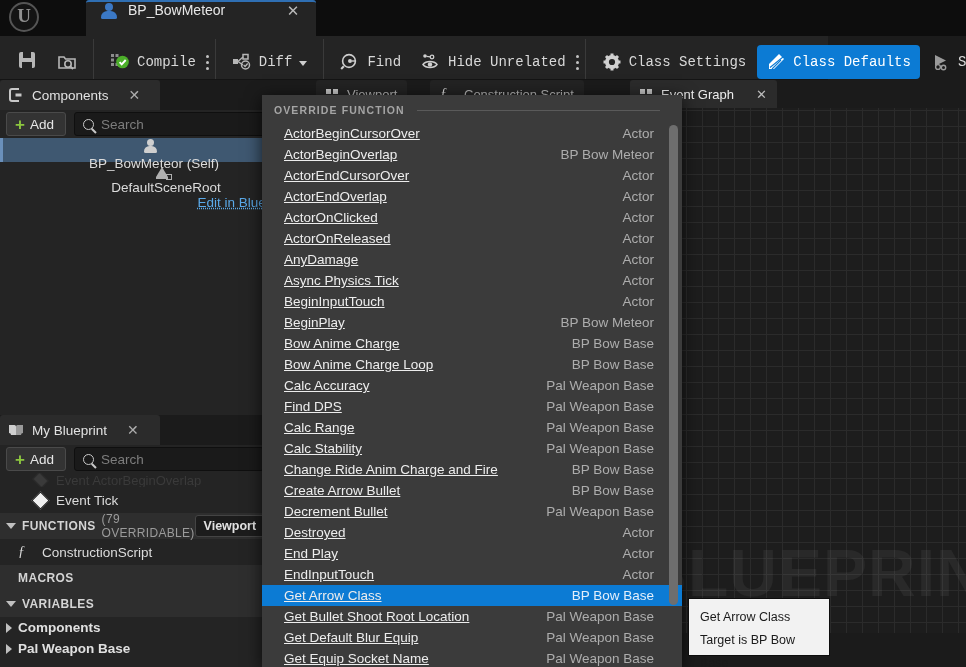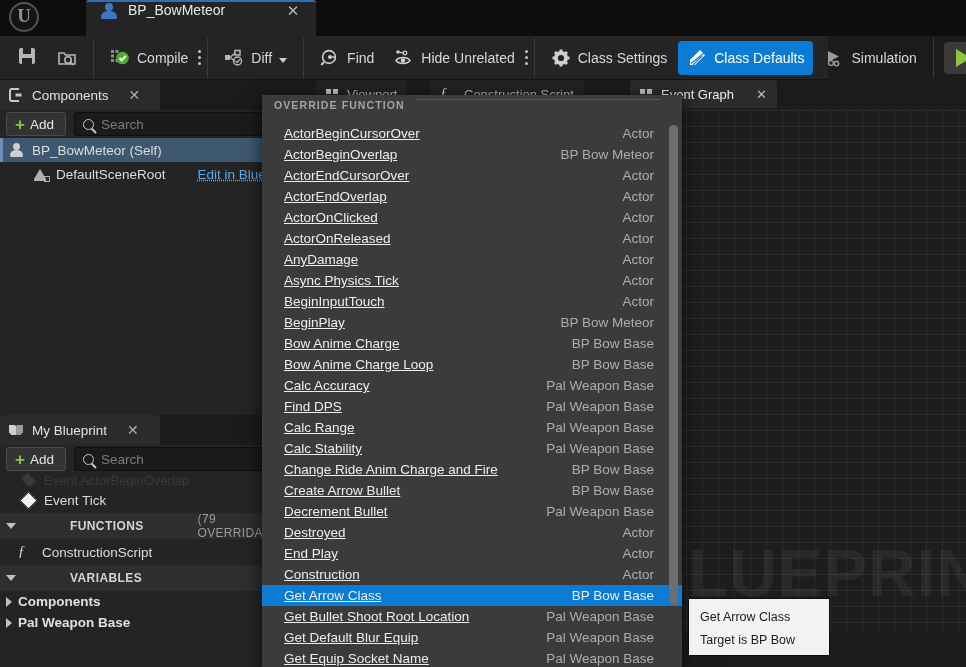--- a/index.html
+++ b/index.html
@@ -54,21 +54,21 @@
   .doc-tab .label { font-size: 14px; color: #e8e8e8; flex: 1 1 auto; white-space: nowrap; }
   .doc-tab .close {
     margin-left: 22px; width: 18px; height: 18px; line-height: 17px; text-align: center;
     font-size: 15px; color: #b9b9b9; cursor: pointer;
   }
 
   
   .toolbar {
     position: absolute; left: 0; top: 36px; width: 828px; height: 44px;
     background: #242424; border-bottom: 1px solid #141414;
-    display: flex; align-items: center;
+    display: flex; align-items: flex-end; font-family: Liberation Mono, monospace;
   }
   .tb-item {
     display: flex; align-items: center; height: 34px; padding: 0 9px;
     margin: 0 1px; border-radius: 4px; color: #d8d8d8; font-size: 14px;
     white-space: nowrap; cursor: pointer;
   }
   .tb-item .txt { margin-left: 7px; }
   .tb-sep { width: 1px; height: 40px; background: #3a3a3a; margin: 0 6px; flex: 0 0 1px; }
   .tb-kebab {
     display: flex; flex-direction: column; justify-content: center; align-items: center;
@@ -128,52 +128,52 @@
     position: relative; flex: 0 0 11px; margin-right: 7px;
   }
   .search-box .mag:after {
     content: ""; position: absolute; right: -4px; bottom: -3px;
     width: 6px; height: 1.6px; background: #c9c9c9; transform: rotate(45deg);
   }
   .search-box .ph { font-size: 13.5px; color: #7d7d7d; }
 
   .tree-row {
     display: flex; align-items: center; height: 24px; padding-left: 8px;
-    font-size: 13.5px; color: #dcdcdc;
+    font-size: 13.5px; color: #dcdcdc; flex-direction: column;
   }
   .tree-row.selected { background: #3f5871; border-left: 3px solid #6a90bb; padding-left: 5px; }
   .tree-row.indent { padding-left: 32px; }
   .comp-ic { width: 18px; height: 16px; flex: 0 0 18px; margin-right: 6px; position: relative; }
   .comp-ic .h { position: absolute; left: 5px; top: 1px; width: 7px; height: 7px; border-radius: 50%; background: #cfcfcf; }
   .comp-ic .b { position: absolute; left: 2px; top: 8px; width: 13px; height: 7px; border-radius: 7px 7px 2px 2px; background: #cfcfcf; }
   .scene-ic { width: 18px; height: 16px; flex: 0 0 18px; margin-right: 6px; position: relative; }
   .scene-ic .t1 { position: absolute; left: 2px; bottom: 3px; width: 0; height: 0;
     border-left: 6px solid transparent; border-right: 6px solid transparent; border-bottom: 10px solid #b0b0b0; }
   .scene-ic .u1 { position: absolute; left: 2px; bottom: 1px; width: 12px; height: 2px; background: #b0b0b0; }
   .scene-ic .sq { position: absolute; right: 0px; bottom: 0px; width: 6px; height: 6px; border: 1px solid #b0b0b0; }
   .edit-link {
     margin-left: auto; margin-right: 8px; font-size: 13.5px; color: #5aa9e8;
     text-decoration: underline; text-decoration-style: dotted; cursor: pointer; white-space: nowrap;
   }
 
   .myblueprint-panel {
     position: absolute; left: 0; top: 415px; width: 270px; height: 252px; background: #1b1b1b;
   }
   .mb-row {
-    display: flex; align-items: center; height: 26px; padding-left: 22px;
+    display: flex; align-items: center; height: 26px; padding-left: 34px;
     font-size: 13.5px; color: #dcdcdc; background: #242424;
   }
   .evt-diamond {
     width: 13px; height: 13px; background: #f0f0f0; transform: rotate(45deg);
     flex: 0 0 13px; margin-right: 9px; border: 1px solid #121212;
   }
   .section-hdr {
     display: flex; align-items: center; height: 26px; padding-left: 6px;
     background: #2e2e2e; font-size: 12px; font-weight: bold; letter-spacing: .4px;
-    color: #d4d4d4; text-transform: uppercase; gap: 48px;
+    color: #d4d4d4; text-transform: uppercase;
   }
   .tri-d { width: 0; height: 0; border-left: 5px solid transparent; border-right: 5px solid transparent;
            border-top: 6px solid #c0c0c0; margin-right: 6px; flex: 0 0 10px; }
   .tri-r { width: 0; height: 0; border-top: 5px solid transparent; border-bottom: 5px solid transparent;
            border-left: 6px solid #c0c0c0; margin-right: 6px; flex: 0 0 6px; }
   .count { font-weight: normal; color: #9b9b9b; margin-left: 6px; letter-spacing: .3px; }
   .override-btn {
     margin-left: auto; margin-right: 4px; display: flex; align-items: center; gap: 7px;
     height: 22px; padding: 0 8px; background: #1c1c1c; border: 1px solid #444; border-radius: 3px;
     font-size: 12.5px; font-weight: bold; color: #e2e2e2; text-transform: none; letter-spacing: 0; cursor: pointer;
@@ -236,21 +236,21 @@
     background: #1b1b1b; color: #cfcfcf; font-family: "Liberation Mono", monospace; font-size: 13px;
     display: flex; align-items: center; padding-left: 8px; overflow: hidden; white-space: nowrap;
   }
 
   
   .override-menu {
     position: absolute; left: 262px; top: 95px; width: 420px; height: 572px;
     background: #3b3b3b; box-shadow: 0 3px 16px rgba(0,0,0,.7); overflow: hidden;
   }
   .om-header {
-    display: flex; align-items: flex-start; height: 22px; padding: 0 12px 0 12px; margin-top: 4px;
+    display: flex; align-items: center; height: 22px; padding: 0 12px 0 12px; margin-top: 4px;
   }
   .om-header .t {
     font-size: 10.5px; font-weight: bold; letter-spacing: 1.1px; color: #a5a5a5; white-space: nowrap;
   }
   .om-header .rule { flex: 1 1 auto; height: 1px; background: #5a5a5a; margin-left: 12px; margin-right: 10px; }
   .om-list { position: absolute; left: 0; top: 28px; right: 0; bottom: 0; }
   .om-row {
     display: flex; align-items: center; height: 21px;
     padding: 0 28px 0 22px; font-size: 13.5px; color: #ededed; cursor: pointer;
   }
@@ -561,20 +561,23 @@
       <span class="count">(79 OVERRIDABLE)</span>
       <span class="override-btn">
         <span>Viewport</span>
         <span class="chev"></span>
       </span>
     </div>
     <div class="mb-row" style="padding-left:18px;">
       <span class="fn-ic">ƒ</span>
       <span>ConstructionScript</span>
     </div>
+    <div class="section-hdr" style="padding-left:18px;">
+      <span>MACROS</span>
+    </div>
     <div class="section-hdr">
       <span class="tri-d"></span>
       <span>VARIABLES</span>
     </div>
     <div class="var-row">
       <span class="tri-r"></span>
       <span>Components</span>
     </div>
     <div class="var-row">
       <span class="tri-r"></span>
@@ -667,21 +670,21 @@
         </div>
         <div class="om-row">
           <span class="nm">Destroyed</span>
           <span class="cls">Actor</span>
         </div>
         <div class="om-row">
           <span class="nm">End Play</span>
           <span class="cls">Actor</span>
         </div>
         <div class="om-row">
-          <span class="nm">Construction</span>
+          <span class="nm">EndInputTouch</span>
           <span class="cls">Actor</span>
         </div>
         <div class="om-row selected">
           <span class="nm">Get Arrow Class</span>
           <span class="cls">BP Bow Base</span>
         </div>
         <div class="om-row">
           <span class="nm">Get Bullet Shoot Root Location</span>
           <span class="cls">Pal Weapon Base</span>
         </div>

